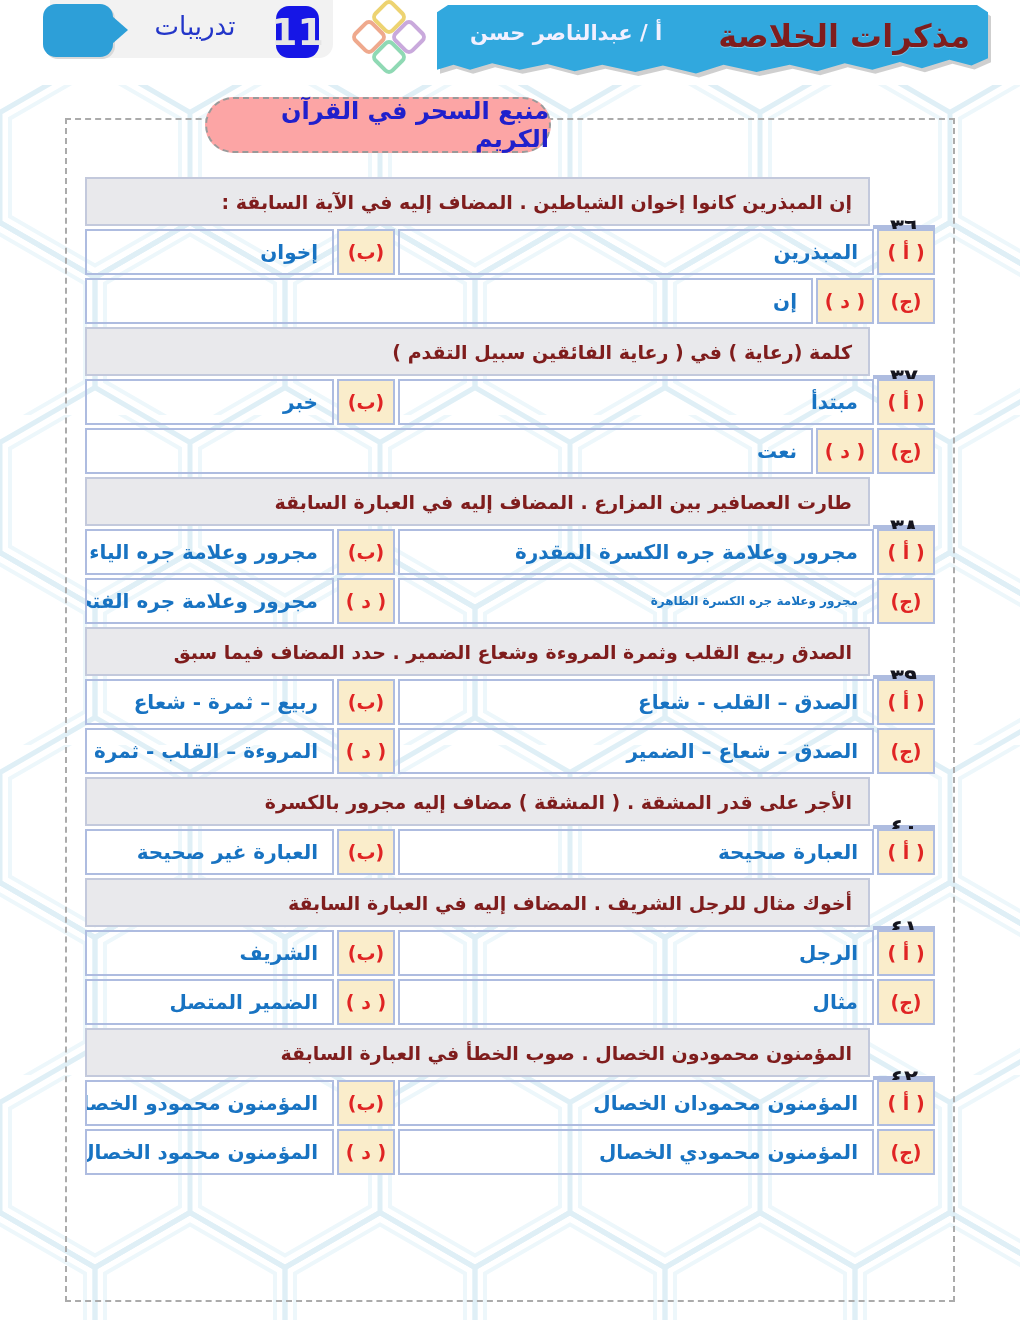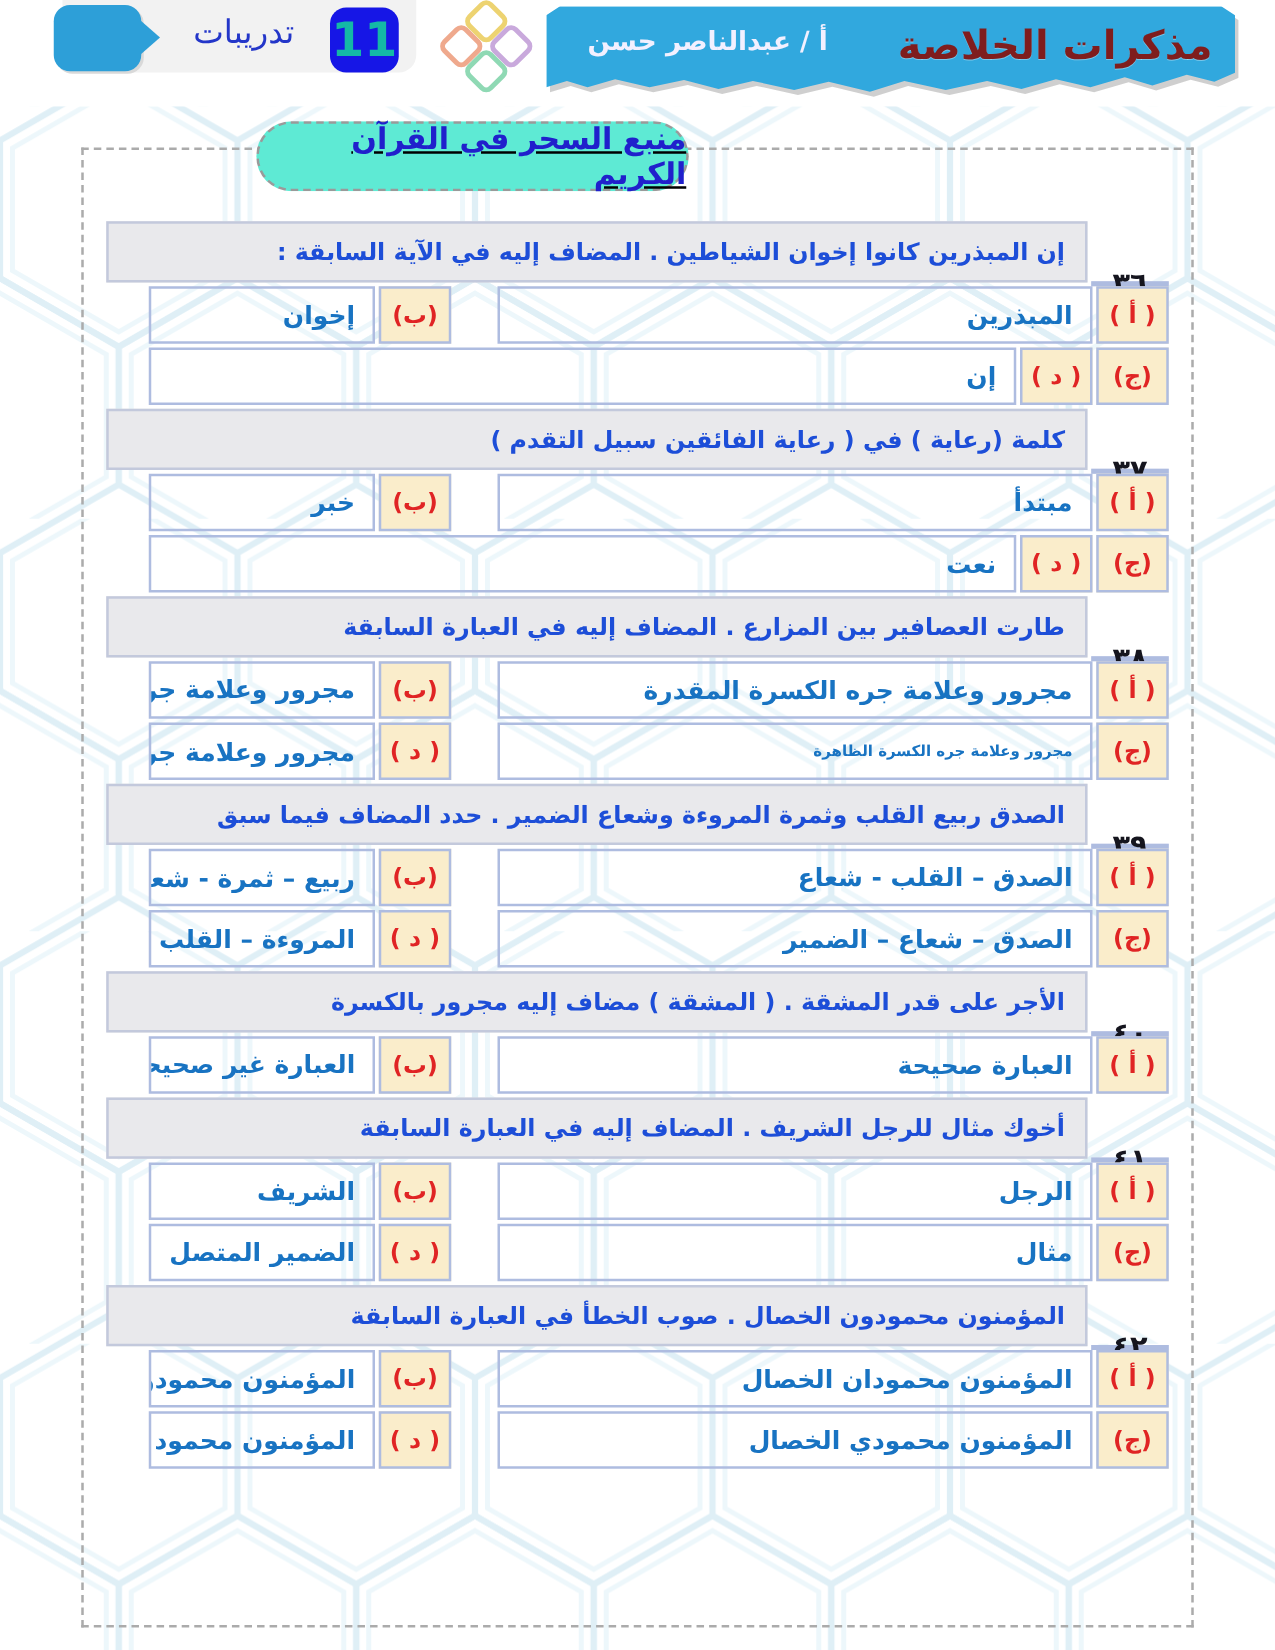--- a/index.html
+++ b/index.html
@@ -24,22 +24,22 @@
   .blue-tab::after {
     content:""; position:absolute; right:-15px; top:12px;
     border-left:16px solid #2D9FD8;
     border-top:14px solid transparent; border-bottom:14px solid transparent;
   }
   .exercises-label {
     position:absolute; left:90px; top:11px; width:110px; text-align:center;
     color:#2336C9; font-size:26px; font-weight:normal;
   }
   .lesson-num {
-    position:absolute; right:14px; top:6px; width:55px; height:52px;
-    background:#1616E6; border-radius:13px; color:#14b8a6;
+    position:absolute; right:14px; top:6px; width:43px; height:52px;
+    background:#1616E6; border-radius:13px; color:#e5e5e5;
     font-size:38px; font-weight:bold; display:flex; align-items:center; justify-content:center;margin-left:41px;
   }
 
   
   .logo { position:absolute; left:352px; top:2px; width:76px; height:72px; }
   .logo .dm {
     position:absolute; width:28px; height:28px; border-radius:7px;
     transform:rotate(45deg); border:4px solid #ccc; background:transparent;
   }
   .dm.top    { left:23px; top:1px;  border-color:#EDD371; }
@@ -65,48 +65,48 @@
     font-size:21px; font-weight:bold;
   }
 
   
   .content-frame {
     position:absolute; left:65px; top:118px; width:890px; height:1184px;
     border:2px dashed #ABABAB;
   }
   .title-box {
     position:absolute; left:205px; top:97px; width:346px; height:56px;
-    background:#5eead4; border:2px dashed #9A9A9A; border-radius:28px;
-    display:flex; align-items:center; justify-content:center; z-index:2;text-decoration:underline;
+    background:#fca5a5; border:2px dashed #9A9A9A; border-radius:28px;
+    display:flex; align-items:center; justify-content:center; z-index:2;
   }
   .title-box span { color:#2020CC; font-size:24px; font-weight:bold; }
 
   
   .qtable { position:absolute; left:85px; top:177px; width:850px; direction:rtl; }
   .q-header { display:flex; gap:3px; height:49px; margin-bottom:3px; }
   .q-num {
     width:62px; flex:none; background:#D9E0F2; border:2px solid #AEBCE0;
     color:#15151E; font-size:23px; font-weight:bold;
     display:flex; align-items:center; justify-content:center;margin-top:48px;
   }
   .q-text {
     flex:1; background:#E9E9EC; border:2px solid #C3C9DC;
-    color:#1d4ed8; font-size:19px; font-weight:bold;
+    color:#7f1d1d; font-size:19px; font-weight:bold;
     display:flex; align-items:center; padding:0 16px;
   }
   .opt-row { display:flex; gap:3px; height:46px; margin-bottom:3px; }
   .cell-letter {
     width:58px; flex:none; background:#FAEDCB; border:2px solid #AEBCE0;
     color:#E02424; font-size:19px; font-weight:bold;
     display:flex; align-items:center; justify-content:center; white-space:nowrap;
   }
   .cell-ans {
     background:transparent; border:2px solid #AEBCE0;
     color:#1873C2; font-size:20px; font-weight:bold;
-    display:flex; align-items:center; padding:0 14px; white-space:nowrap; overflow:hidden;margin-left:34px;
+    display:flex; align-items:center; padding:0 14px; white-space:nowrap; overflow:hidden;
   }
   .cell-ans.a { width:476px; flex:none; }
   .cell-ans.b { flex:1; }
   .cell-ans.small { font-size:12px; }
 </style>
 </head>
 <body>
 
 <svg class="hexbg" width="1020" height="1235">
   <defs>

